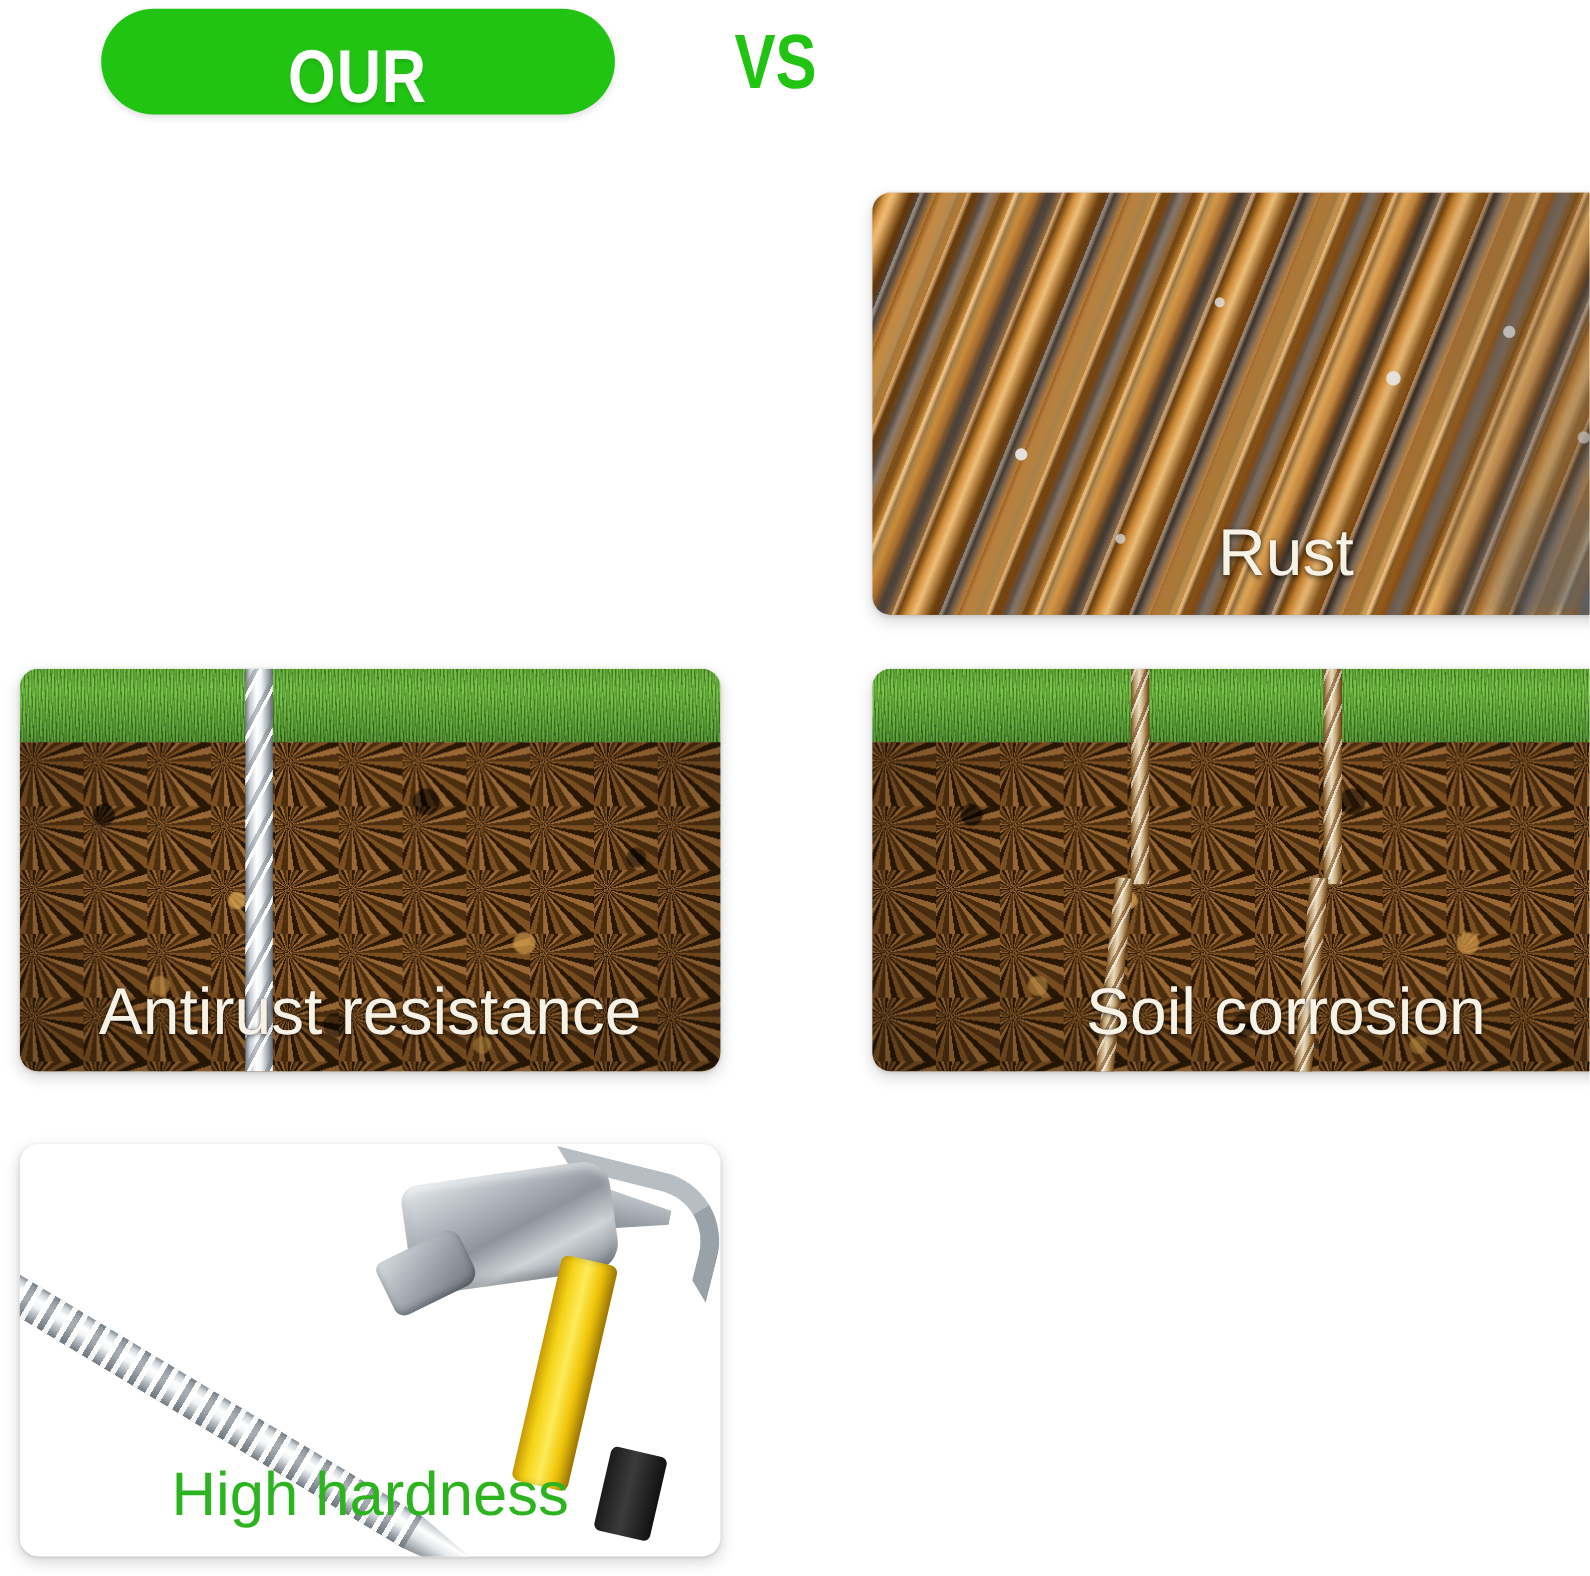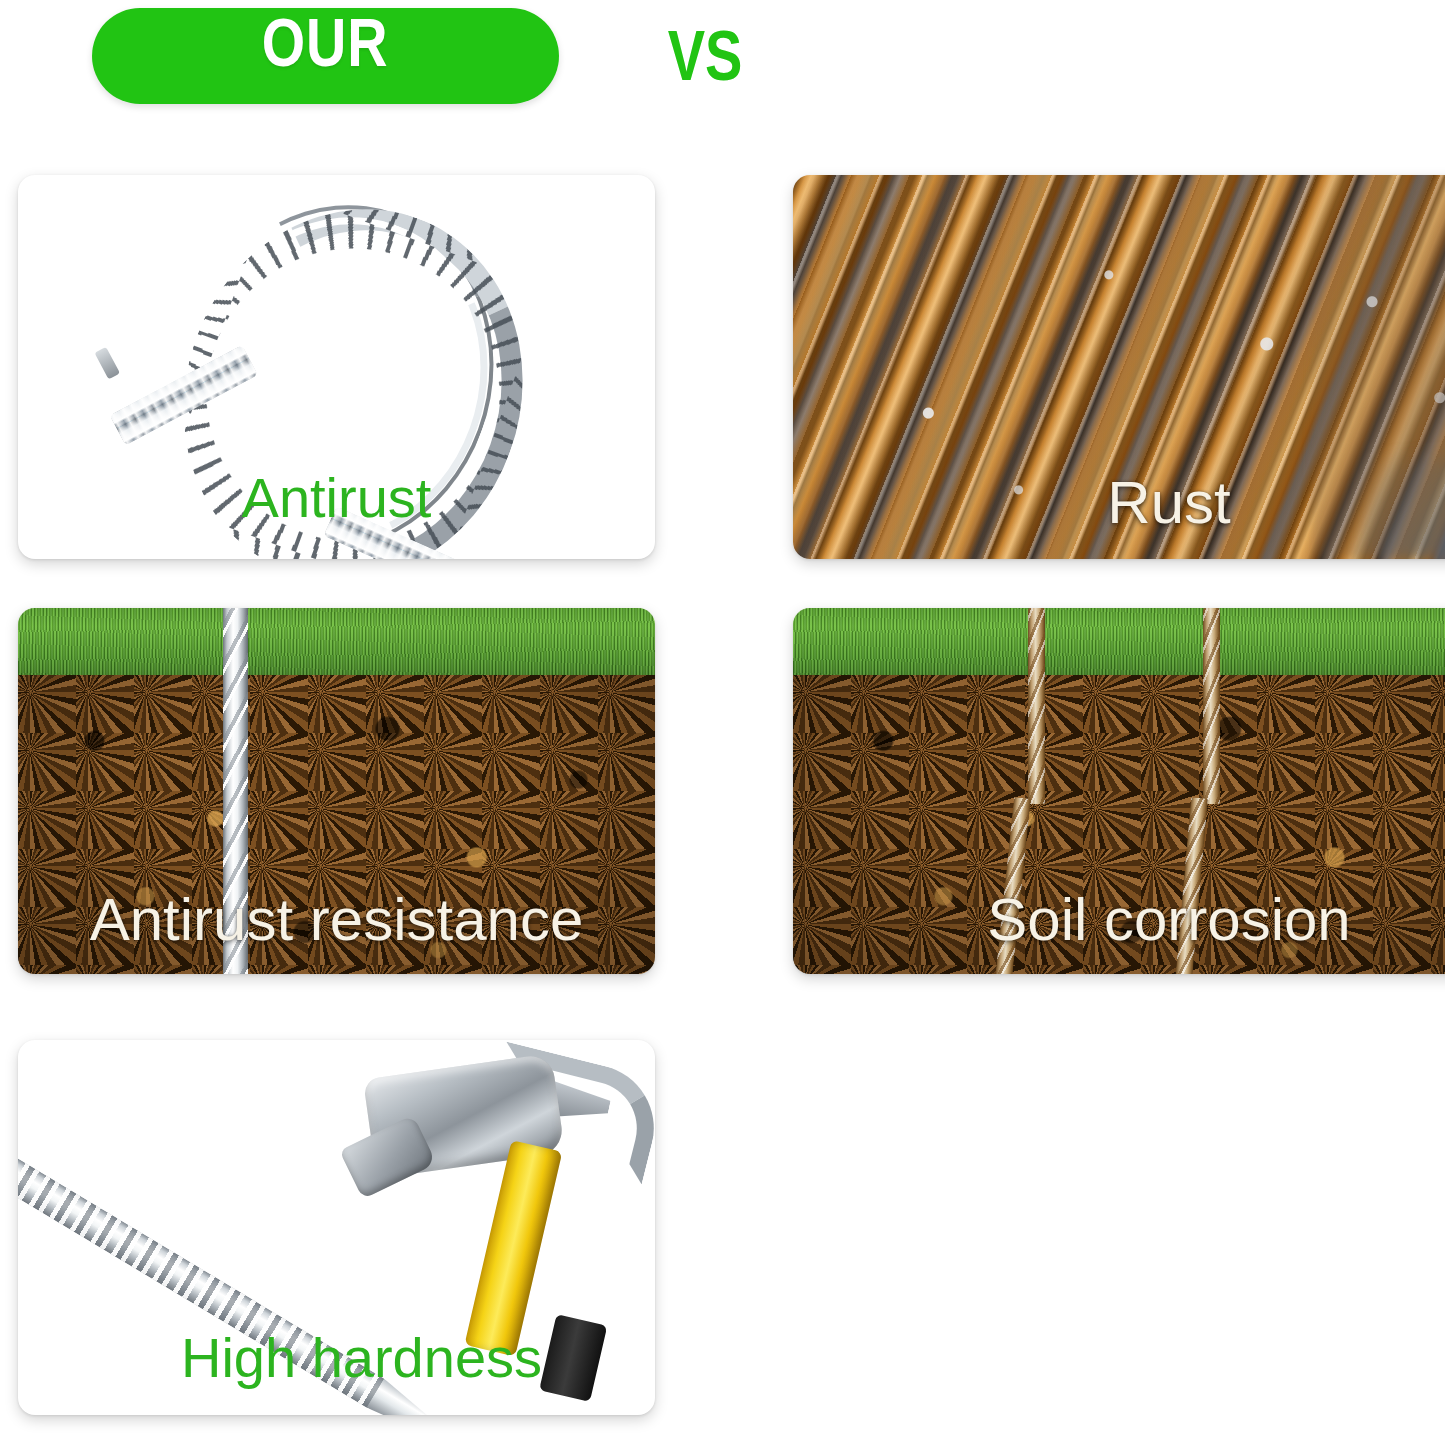--- a/index.html
+++ b/index.html
@@ -10,21 +10,21 @@
   }
   .page{position:absolute;inset:0;background:#ffffff;}
 
   
   .header{
     position:absolute;left:0;top:0;width:1445px;height:118px;
   }
   .pill{
     position:absolute;top:8px;height:96px;
     background:#21c413;border-radius:52px;
-    display:flex;align-items:flex-start;justify-content:center;
+    display:flex;align-items:flex-end;justify-content:center;
     box-shadow:0 3px 7px rgba(0,0,0,.13);
   }
   .pill-left{left:92px;width:467px;}
   .pill-right{left:860px;width:470px;}
   .pill-label{
     color:#ffffff;font-weight:bold;font-size:68px;
     letter-spacing:1px;line-height:1;
     transform:scaleX(.82);transform-origin:center;
     white-space:nowrap;
     text-shadow:0 2px 3px rgba(0,0,0,.10);
@@ -321,32 +321,20 @@
 
   <div class="header">
     <div class="pill pill-left">
       <span class="pill-label">OUR</span>
     </div>
     <div class="vs">VS</div>
   </div>
 
   <div class="grid">
 
-    <div class="card col-l row-1 p1">
-      <div class="hookwrap">
-        <div class="arc-sh"></div>
-        <div class="ribbed-arc"></div>
-        <div class="arc-hl"></div>
-        <div class="arc-ticks"></div>
-        <div class="tail galv"></div>
-        <div class="tail-cap"></div>
-        <div class="lowtail galv"></div>
-      </div>
-      <div class="cap cap-green" style="top:295px;">Antirust</div>
-    </div>
 
     <div class="card col-r row-1">
       <div class="rustphoto"></div>
       <div class="rust-speck"></div>
       <div class="rust-blur-r"></div>
       <div class="rust-blue-patch"></div>
       <div class="cap cap-white" style="top:298px;">Rust</div>
     </div>
 
     <div class="card col-l row-2">
@@ -382,18 +370,18 @@
         <div class="tip"></div>
       </div>
       <div class="hammer">
         <div class="hm-claw"></div>
         <div class="hm-claw2"></div>
         <div class="hm-head"></div>
         <div class="hm-face"></div>
         <div class="hm-handle"></div>
         <div class="hm-grip"></div>
       </div>
-      <div class="cap cap-green" style="top:290px;margin-left:25px;">High hardness</div>
+      <div class="cap cap-green" style="top:290px;">High hardness</div>
     </div>
 
 
   </div>
 </div>
 
 </body></html>

